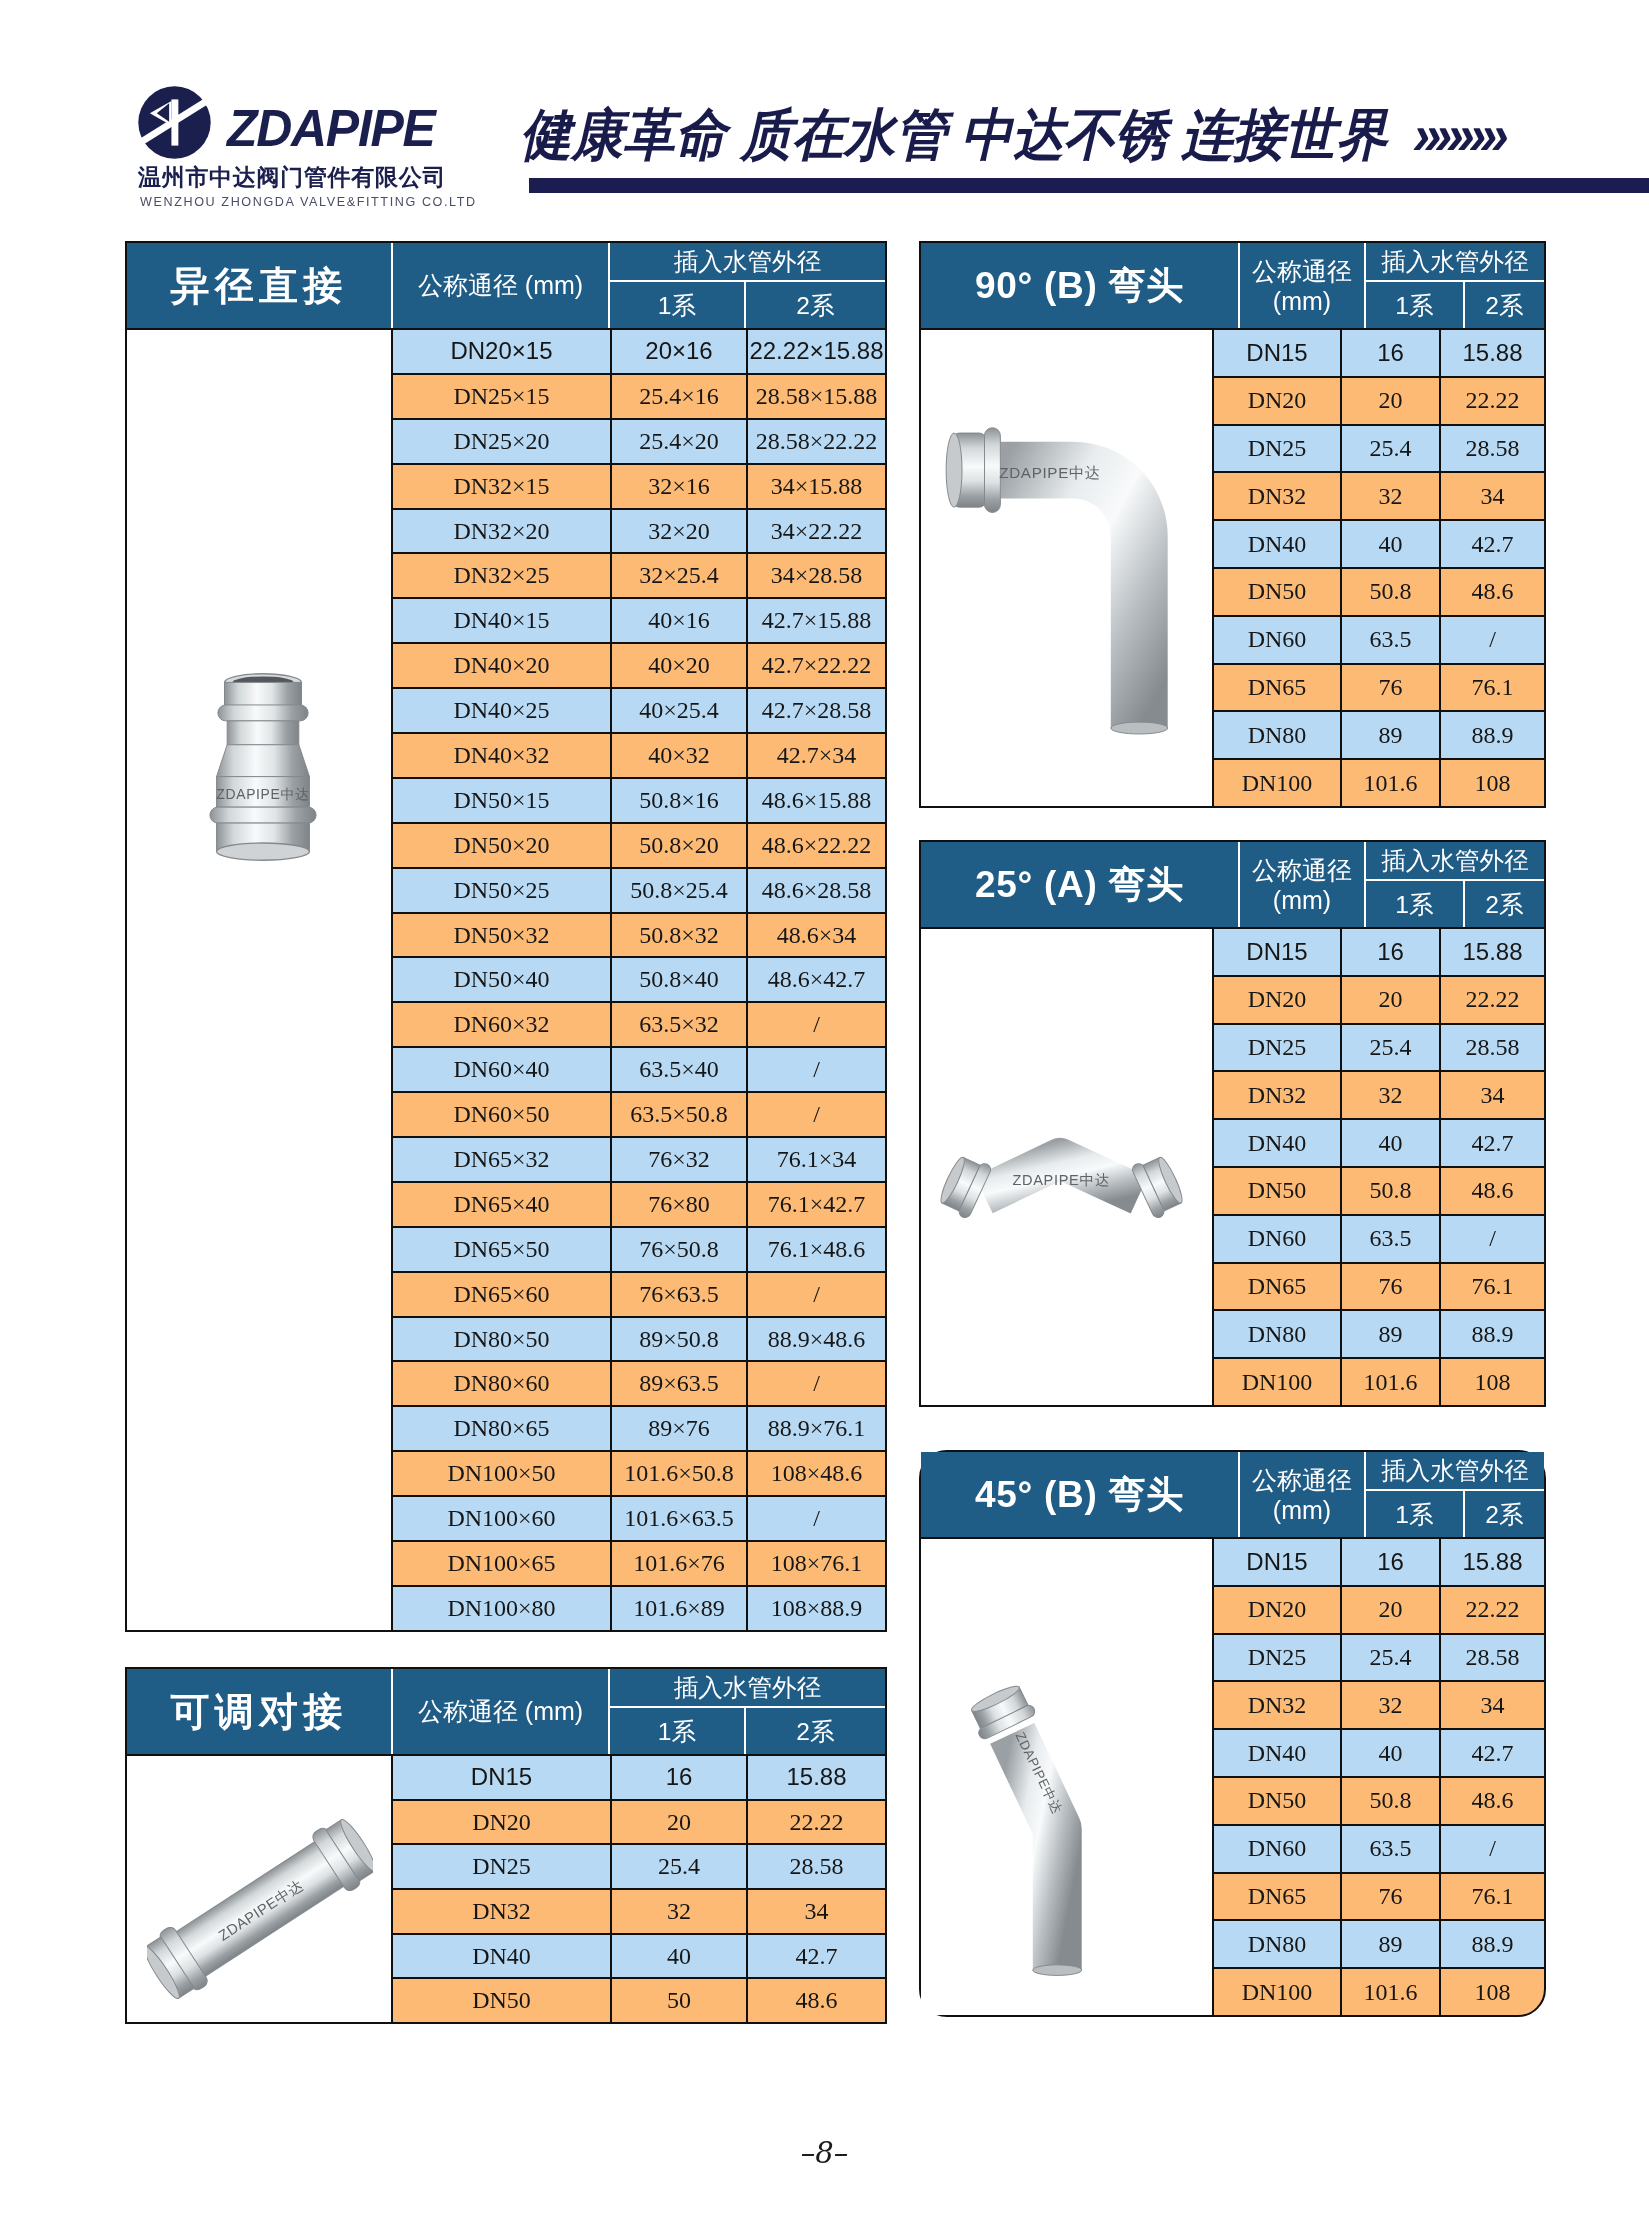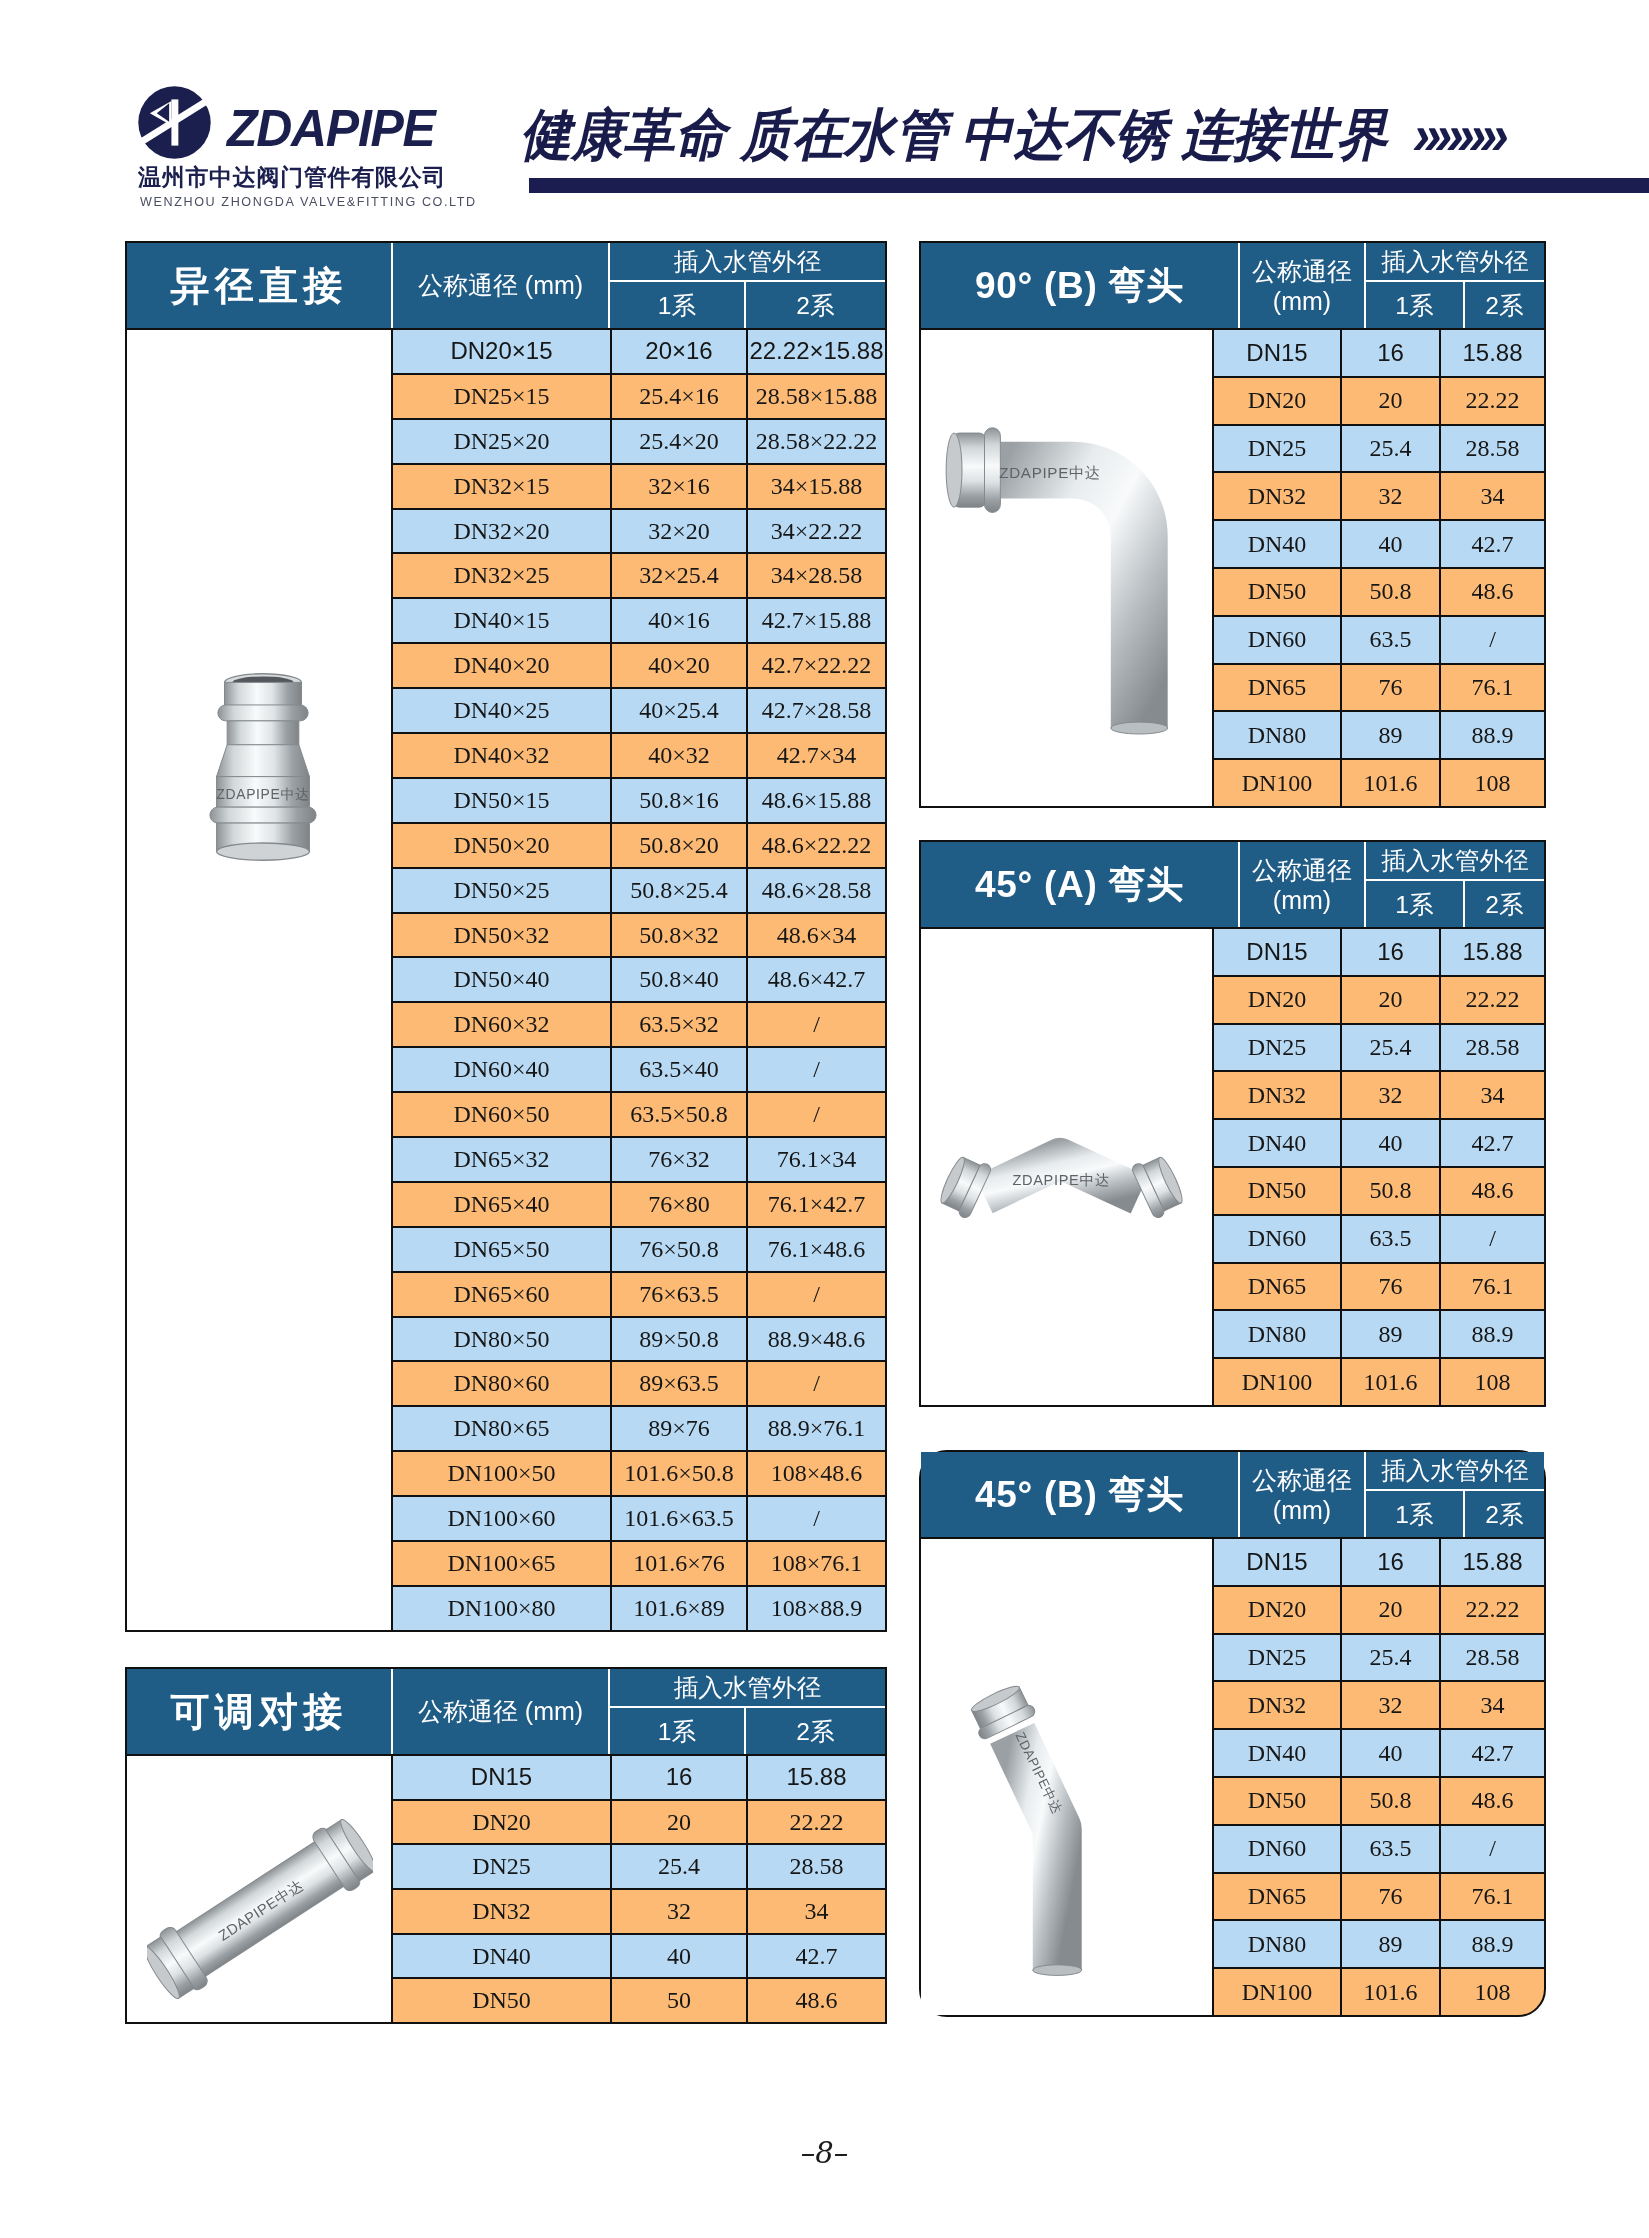--- a/index.html
+++ b/index.html
@@ -438,21 +438,21 @@
             <div class="tcell">DN100</div>
             <div class="tcell">101.6</div>
             <div class="tcell">108</div>
           </div>
         </div>
     </div>
   </div>
 
   <div class="tablebox t-right" style="left:919px;top:840px;width:627px;height:567px;">
     <div class="thead">
-      <div class="th title">45° (A) 弯头</div>
+      <div class="th title">25° (A) 弯头</div>
       <div class="th nominal">
         <span>公称通径</span>
         <span>(mm)</span>
       </div>
       <div class="igroup">
         <div class="th insert">插入水管外径</div>
         <div class="subrow">
           <div class="th s1">1系</div>
           <div class="th s2">2系</div>
         </div>

